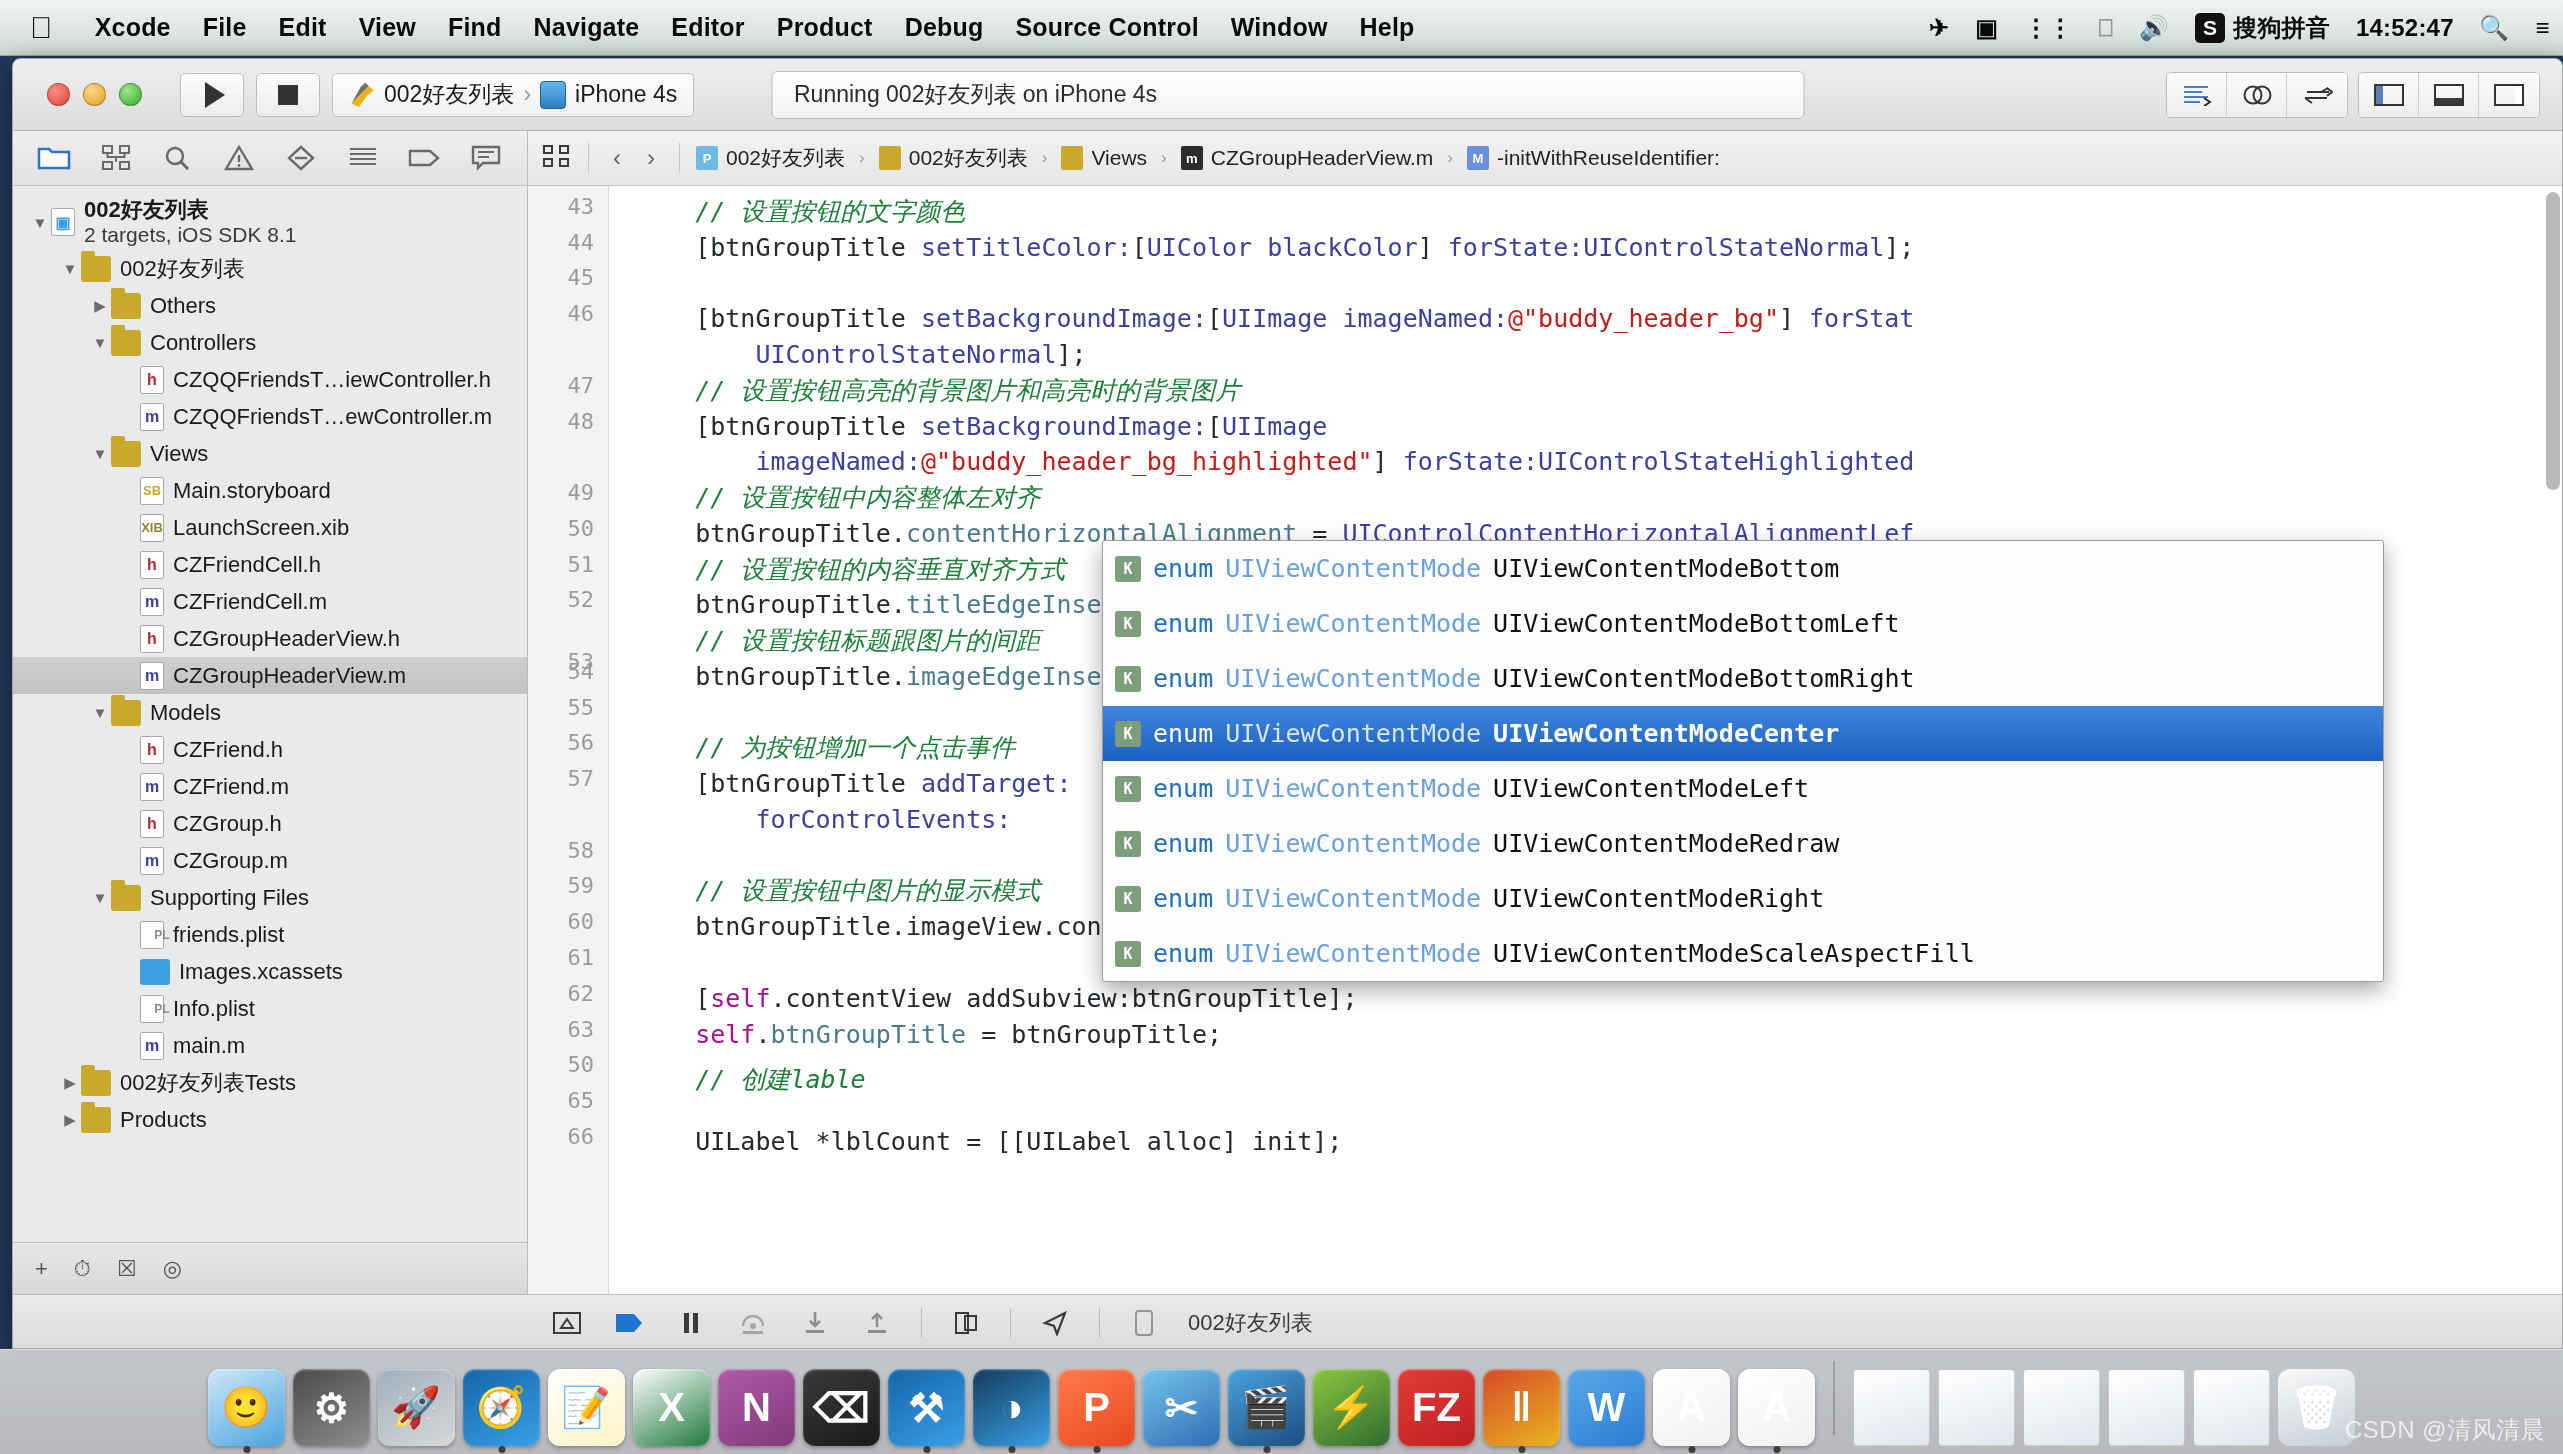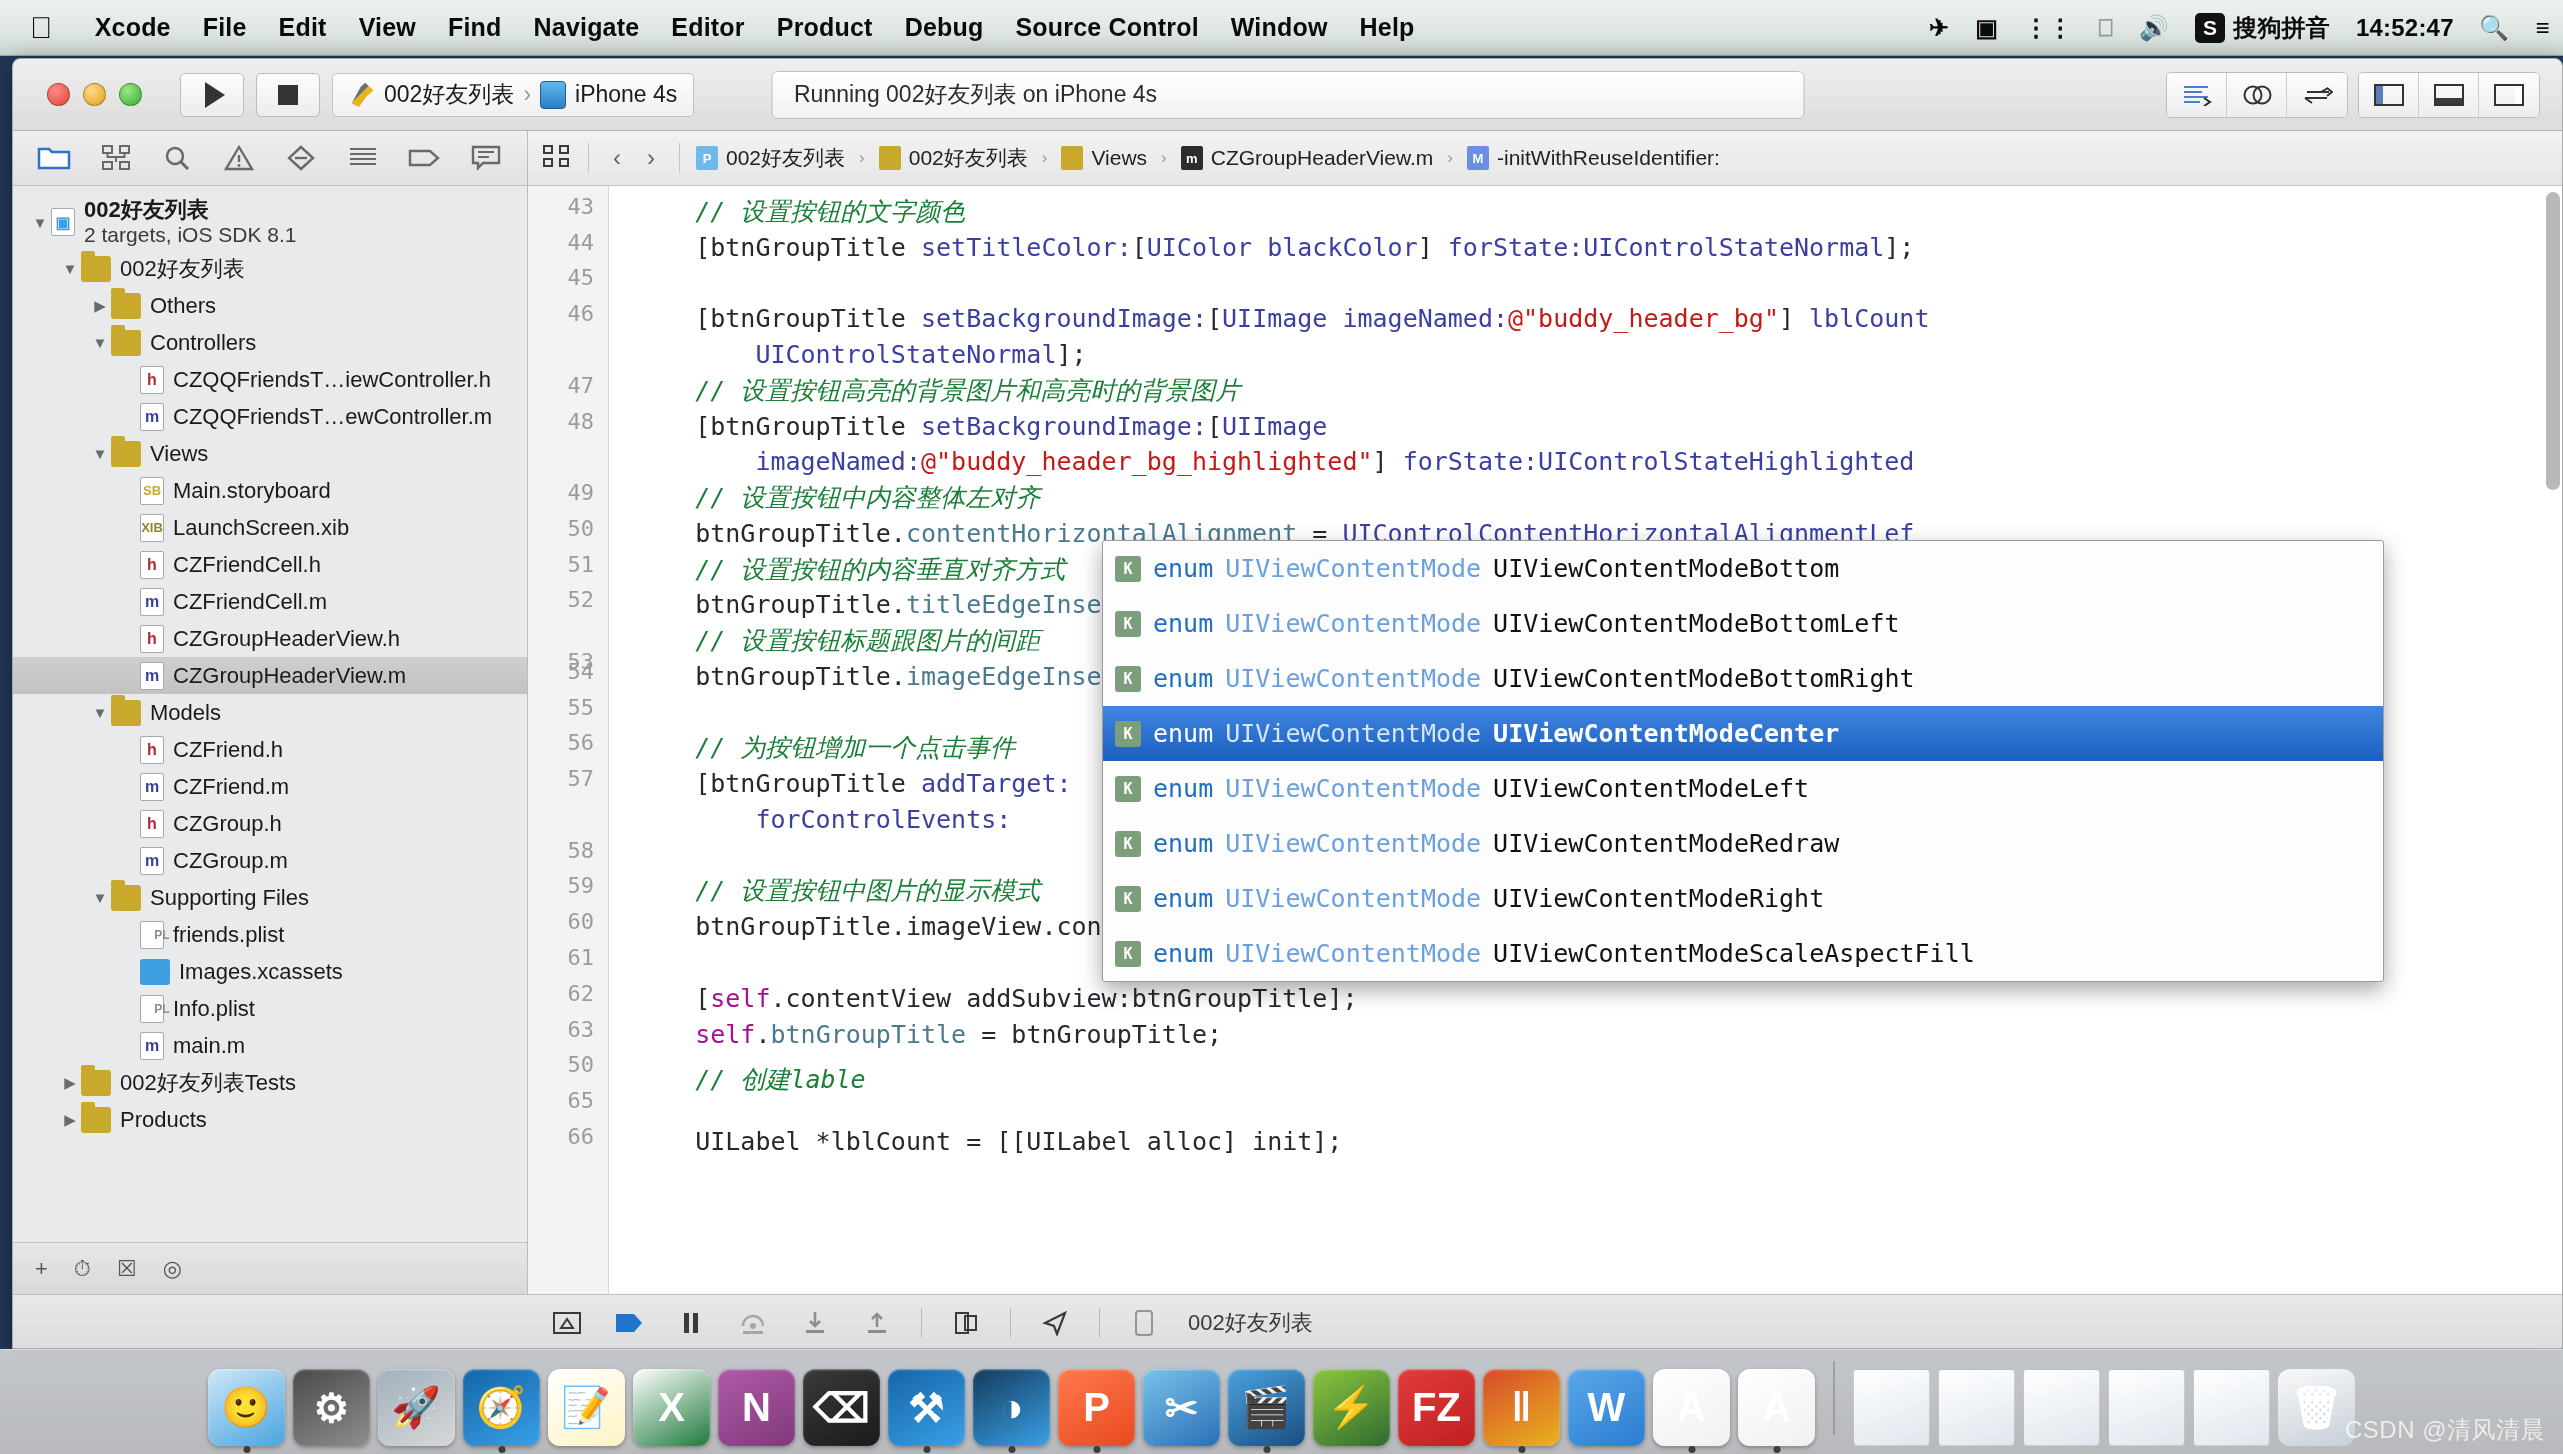--- a/index.html
+++ b/index.html
@@ -587,21 +587,21 @@
             <div style="top: 759px;">61</div>
             <div style="top: 795px;">62</div>
             <div style="top: 831px;">63</div>
             <div style="top: 866px;">50</div>
             <div style="top: 902px;">65</div>
             <div style="top: 938px;">66</div>
           </div>
         <div id="code">
             <div class="ln" style="top: 8px;"><span class="cm">    // 设置按钮的文字颜色</span></div>
             <div class="ln" style="top: 44px;"><span class="id">    [btnGroupTitle </span><span class="ty">setTitleColor:</span><span class="id">[</span><span class="ty">UIColor blackColor</span><span class="id">] </span><span class="ty">forState:UIControlStateNormal</span><span class="id">];</span></div>
-            <div class="ln" style="top: 115px;"><span class="id">    [btnGroupTitle </span><span class="ty">setBackgroundImage:</span><span class="id">[</span><span class="ty">UIImage imageNamed:</span><span class="str">@"buddy_header_bg"</span><span class="id">] </span><span class="ty">lblCount</span></div>
+            <div class="ln" style="top: 115px;"><span class="id">    [btnGroupTitle </span><span class="ty">setBackgroundImage:</span><span class="id">[</span><span class="ty">UIImage imageNamed:</span><span class="str">@"buddy_header_bg"</span><span class="id">] </span><span class="ty">forStat</span></div>
             <div class="ln" style="top: 151px;"><span class="ty">        UIControlStateNormal</span><span class="id">];</span></div>
             <div class="ln" style="top: 187px;"><span class="cm">    // 设置按钮高亮的背景图片和高亮时的背景图片</span></div>
             <div class="ln" style="top: 223px;"><span class="id">    [btnGroupTitle </span><span class="ty">setBackgroundImage:</span><span class="id">[</span><span class="ty">UIImage</span></div>
             <div class="ln" style="top: 258px;"><span class="ty">        imageNamed:</span><span class="str">@"buddy_header_bg_highlighted"</span><span class="id">] </span><span class="ty">forState:UIControlStateHighlighted</span></div>
             <div class="ln" style="top: 294px;"><span class="cm">    // 设置按钮中内容整体左对齐</span></div>
             <div class="ln" style="top: 330px;"><span class="id">    btnGroupTitle.</span><span class="prop">contentHorizontalAlignment</span><span class="id"> = </span><span class="ty">UIControlContentHorizontalAlignmentLef</span></div>
             <div class="ln" style="top: 366px;"><span class="cm">    // 设置按钮的内容垂直对齐方式</span></div>
             <div class="ln" style="top: 401px;"><span class="id">    btnGroupTitle.</span><span class="prop">titleEdgeInsets</span><span class="id"> = </span></div>
             <div class="ln" style="top: 437px;"><span class="cm">    // 设置按钮标题跟图片的间距</span></div>
             <div class="ln" style="top: 473px;"><span class="id">    btnGroupTitle.</span><span class="prop">imageEdgeInsets</span><span class="id"> = </span></div>

